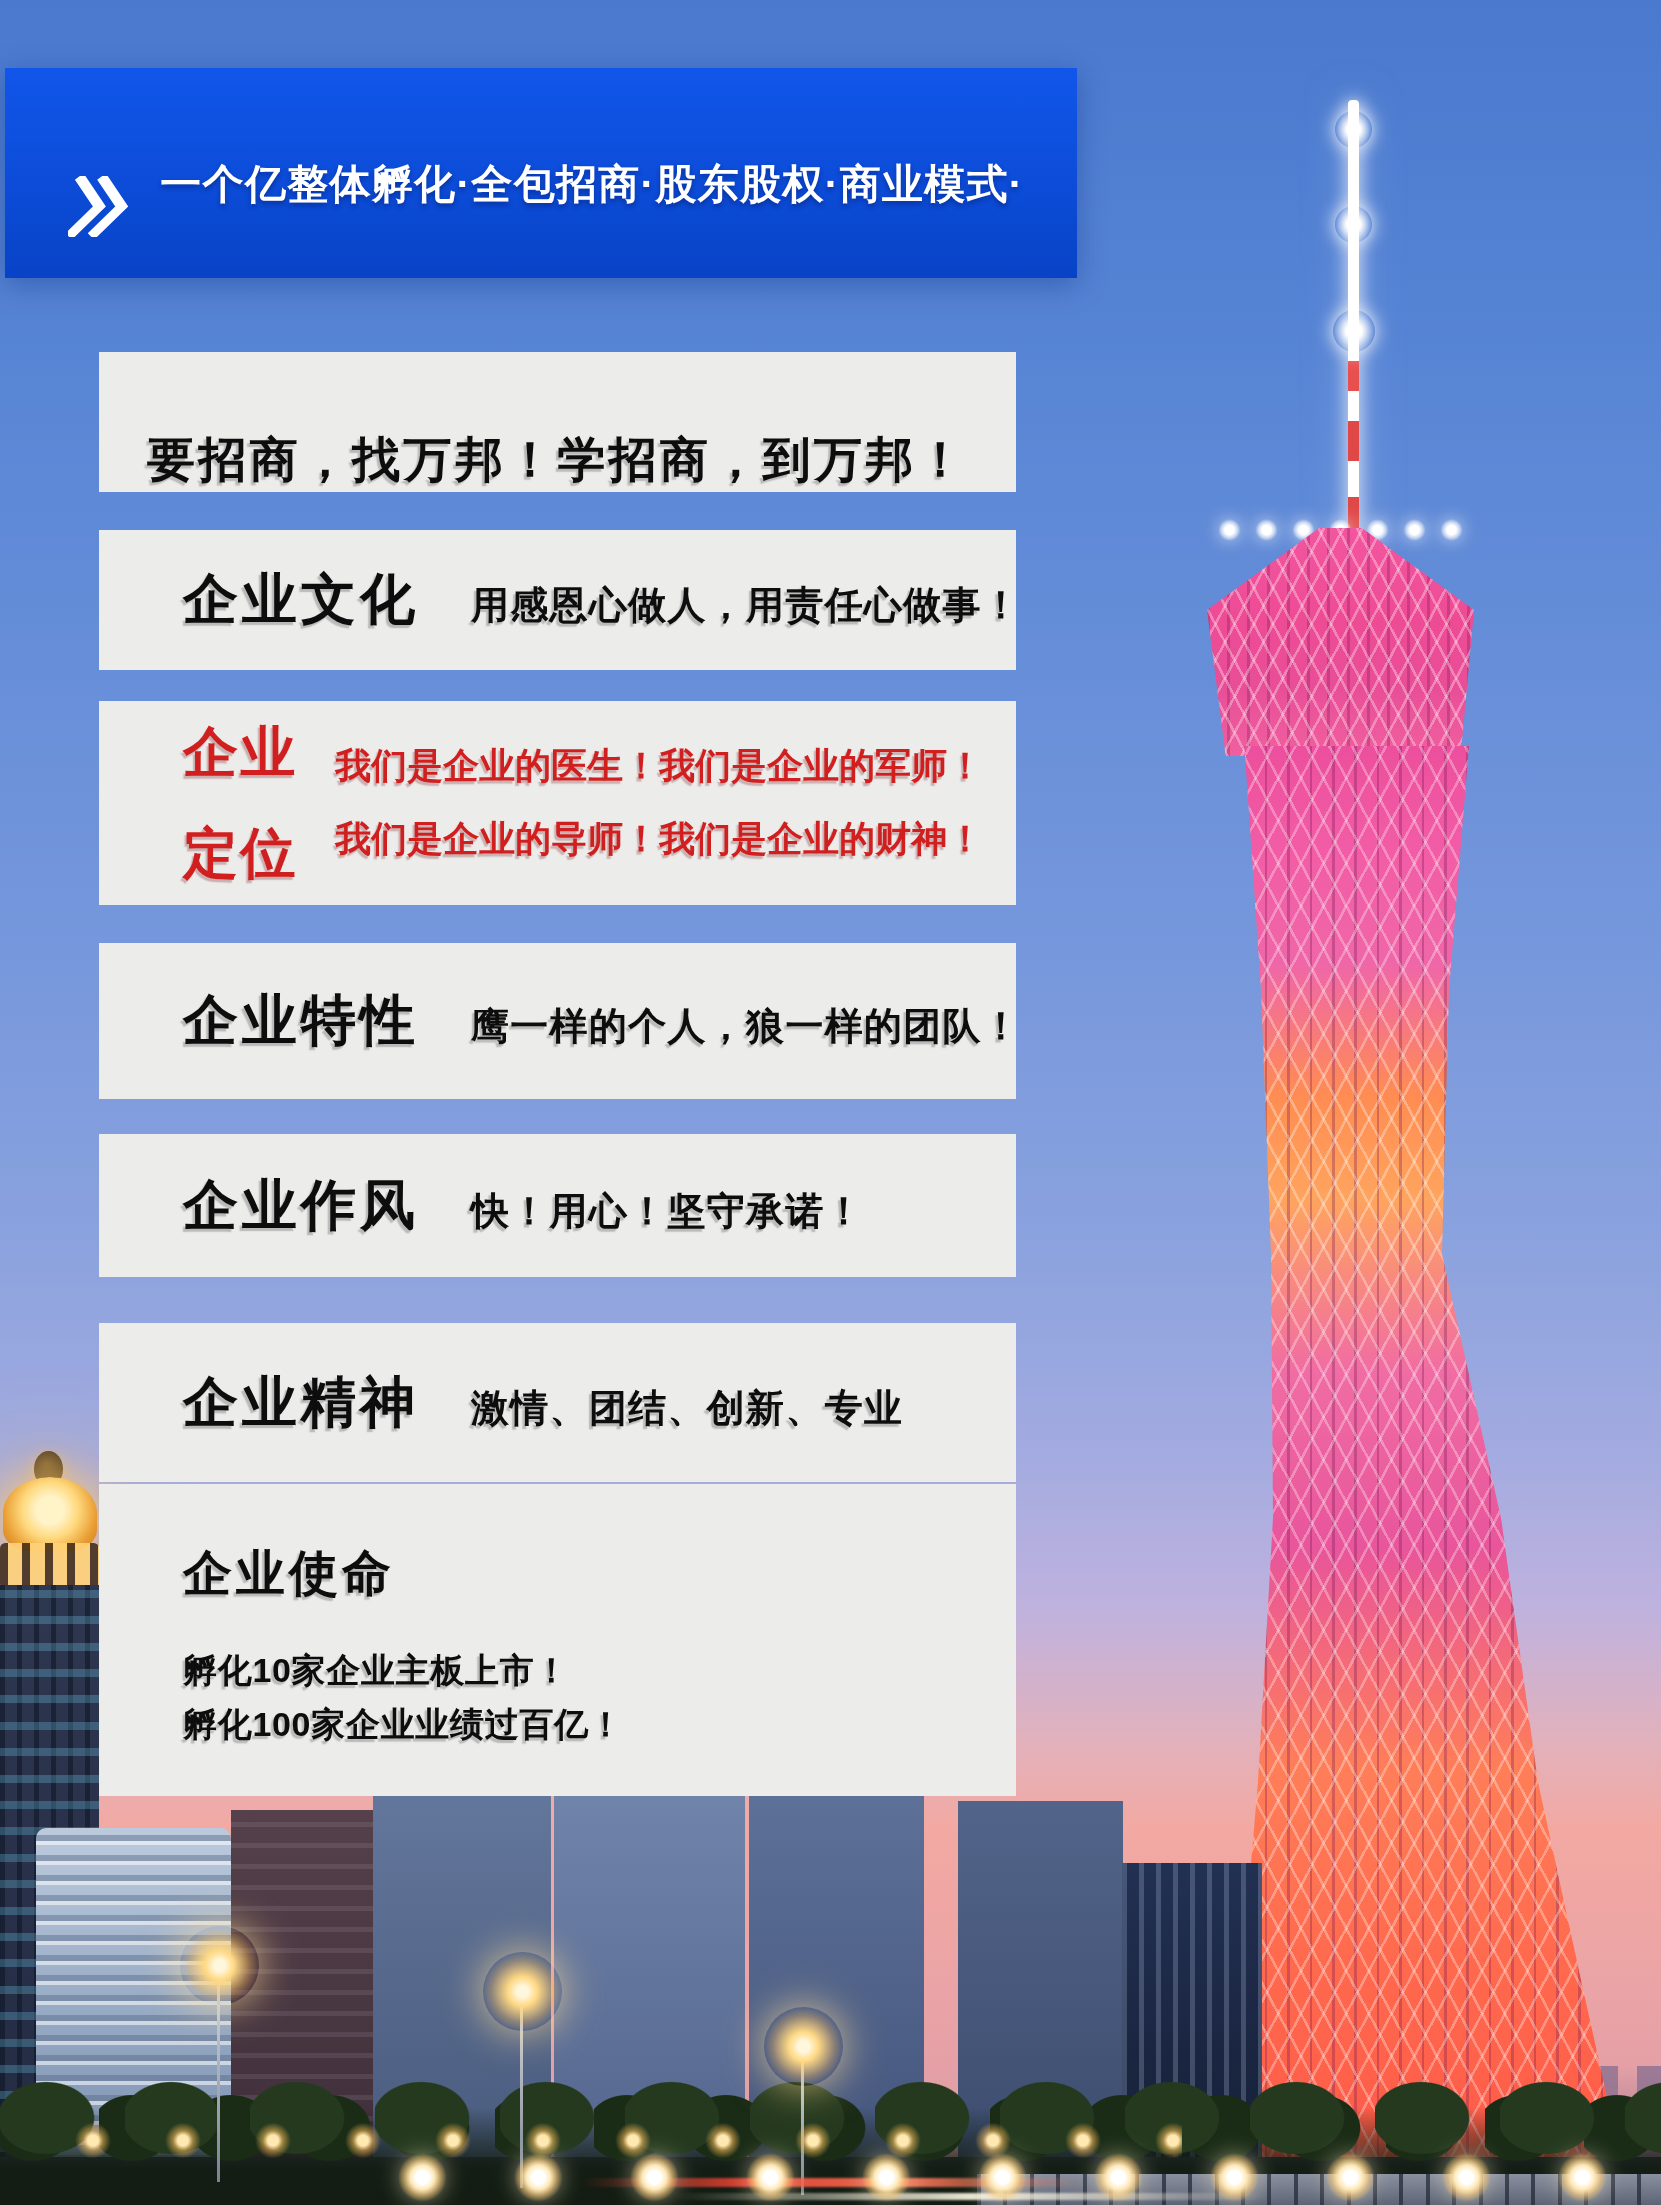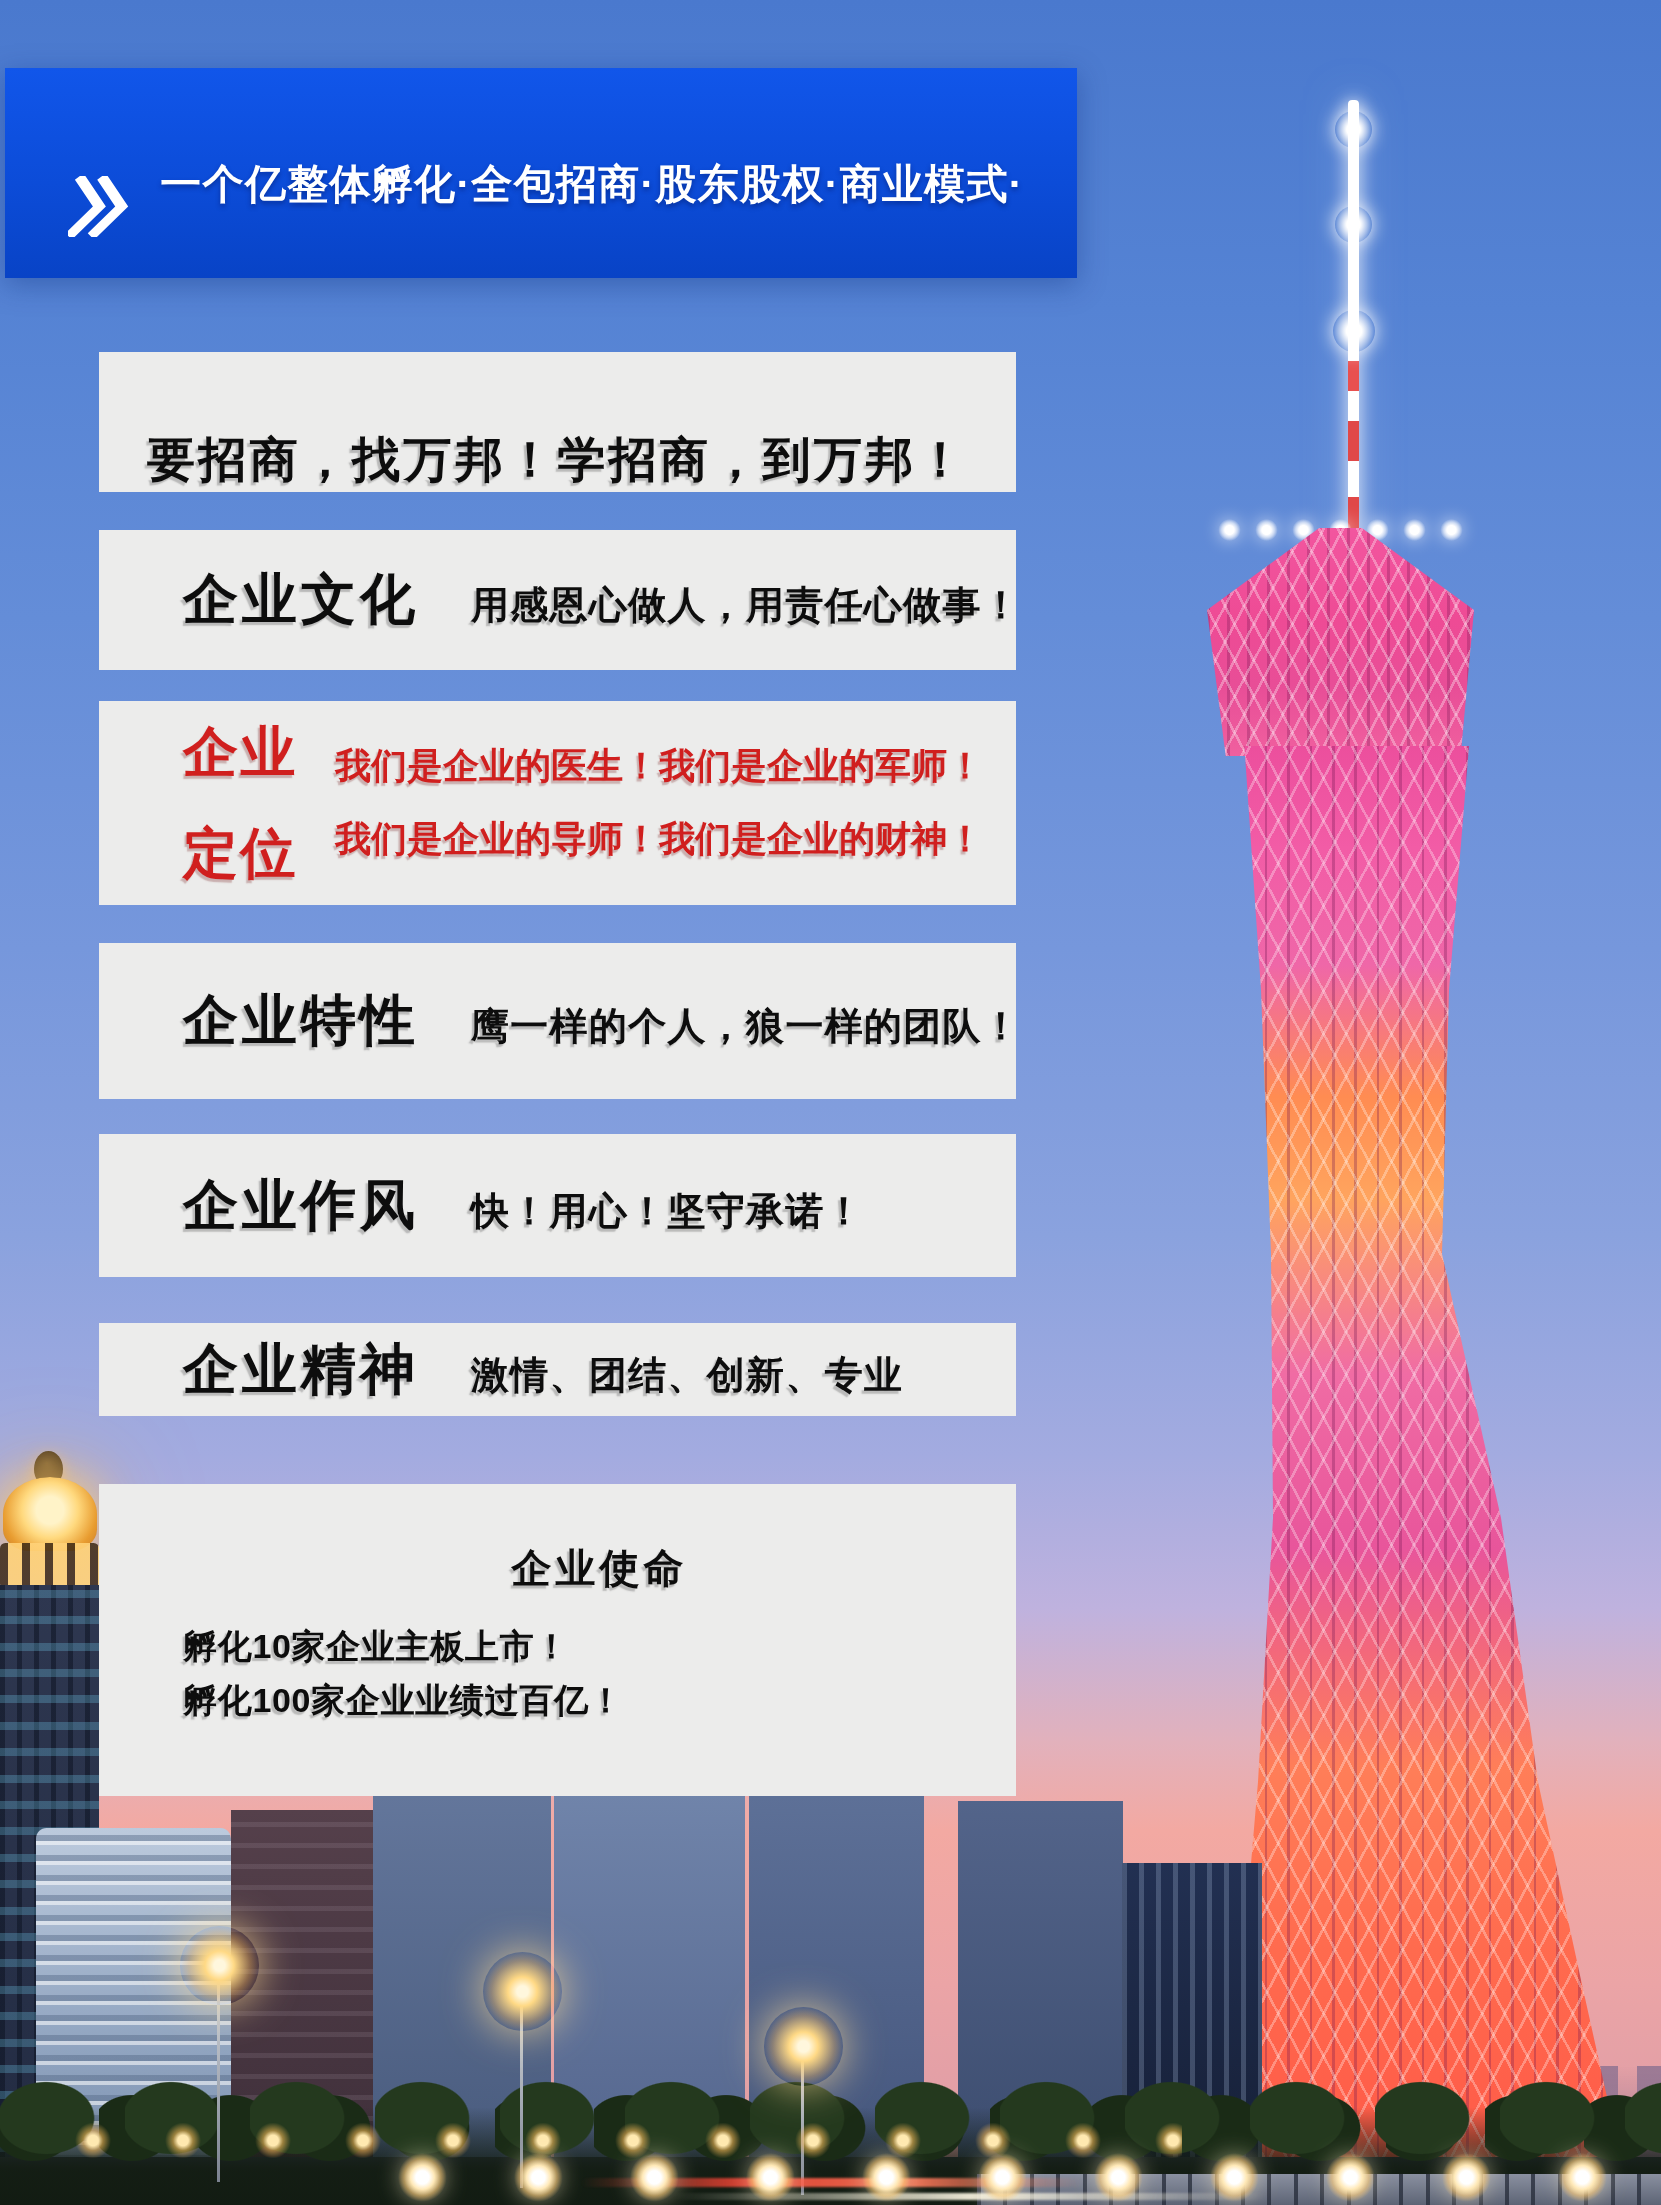--- a/index.html
+++ b/index.html
@@ -154,23 +154,23 @@
   .ttl{font-size:55px;font-weight:700;letter-spacing:4px;white-space:nowrap;}
   .sub{font-size:38px;font-weight:700;margin-left:52px;letter-spacing:1.3px;white-space:nowrap;}
   .card2{top:530px;height:140px;}
   .card3{top:701px;height:204px;display:flex;align-items:center;}
   .c3row{display:flex;align-items:center;padding-left:84px;color:#d01f1e;}
   .c3-ttl{display:flex;flex-direction:column;gap:27px;font-size:55px;font-weight:700;letter-spacing:2.6px;}
   .c3-lines{display:flex;flex-direction:column;gap:24px;font-size:36px;font-weight:700;margin-left:37px;white-space:nowrap;}
   .c3-shadow{text-shadow:-2px 2.6px 1.3px rgba(150,85,85,.4);}
   .card4{top:943px;height:156px;}
   .card5{top:1134px;height:143px;}
-  .card6{top:1323px;height:93px;}
+  .card6{top:1323px;height:159px;}
   .card7{top:1484px;height:312px;padding:57px 0 0 84px;}
-  .m-ttl{font-size:40px;font-weight:700;margin:0 0 23px 0;letter-spacing:4px;text-align:center;}
+  .m-ttl{font-size:49px;font-weight:700;margin:0 0 36px 0;letter-spacing:4px;}
   .m-line{font-size:34px;font-weight:700;line-height:54px;letter-spacing:0.7px;white-space:nowrap;}
 </style>
 </head>
 <body>
 
 <div class="poster">
 
   <div class="sky"></div>
   <div class="skyline"></div>
 

